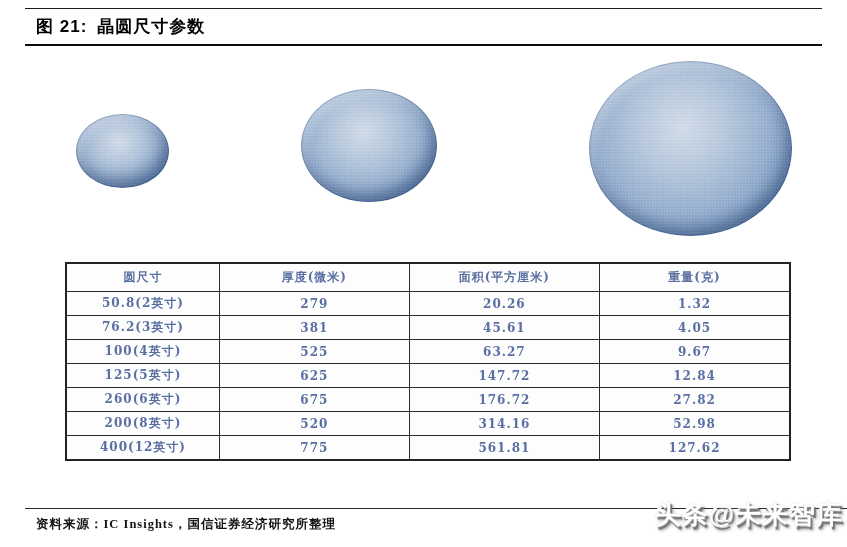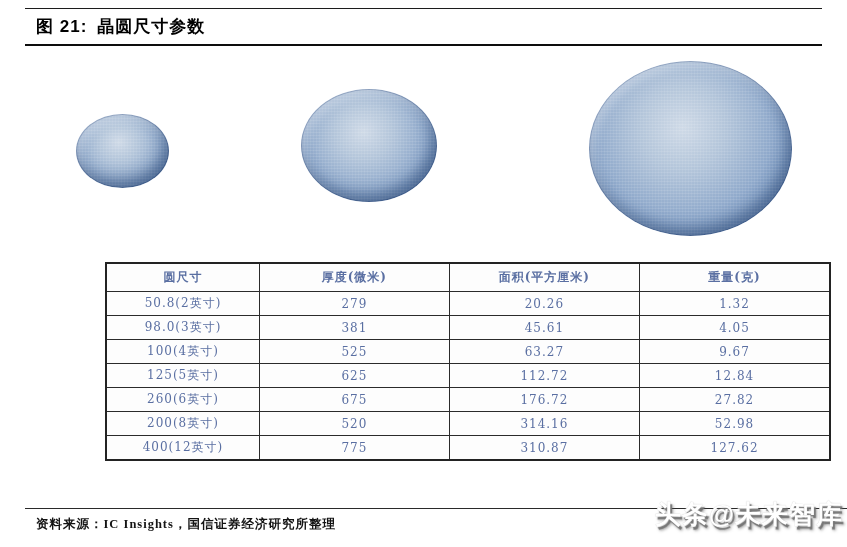--- a/index.html
+++ b/index.html
@@ -26,25 +26,25 @@
     background-color:#7b98c0;
     box-shadow: inset -5px -8px 14px rgba(26,53,97,0.45), inset 4px 5px 10px rgba(255,255,255,0.35),
                 inset 0 0 0 1px rgba(58,90,140,0.55);
   }
   #wafer-small {left:76px; top:114px;width:93px; height:74px;}
   #wafer-medium{left:301px;top:89px; width:136px;height:113px;}
   #wafer-large {left:589px;top:61px; width:203px;height:175px;}
 
   
   #param-table{position:absolute;left:65px;top:262px;width:726px;border-collapse:collapse;
-               table-layout:fixed;background:#fdfdfd;margin-left:40px;}
+               table-layout:fixed;background:#fdfdfd;}
   #param-table th,#param-table td{
     border:1.5px solid #2b2b2b;text-align:center;vertical-align:middle;
     color:#5a6fa2;font-family:"DejaVu Serif","Liberation Serif",serif;
-    font-size:12px;letter-spacing:1px;padding:0;}
+    font-size:12px;letter-spacing:1px;padding:0;font-weight:bold;}
   #param-table th{height:27px;font-weight:bold;}
   #param-table td{height:23px;}
   #param-table{border:2px solid #232323;}
 
   
   #source-line{position:absolute;left:36px;top:516px;font-size:12.5px;color:#141414;
                font-weight:600;font-family:"Liberation Serif",serif;letter-spacing:1px;text-align:center;}
   #watermark{position:absolute;right:4px;top:497px;font-size:26px;font-weight:bold;
              color:#ffffff;letter-spacing:1px;font-family:"Liberation Sans",sans-serif;
              text-shadow:0 0 1px #c0c0c0, 2px 3px 1px #757575, 3px 4px 3px rgba(90,90,90,0.55);}
@@ -82,53 +82,53 @@
       </tr>
     </thead>
     <tbody>
       <tr>
         <td>50.8(2英寸)</td>
         <td>279</td>
         <td>20.26</td>
         <td>1.32</td>
       </tr>
       <tr>
-        <td>98.0(3英寸)</td>
+        <td>76.2(3英寸)</td>
         <td>381</td>
         <td>45.61</td>
         <td>4.05</td>
       </tr>
       <tr>
         <td>100(4英寸)</td>
         <td>525</td>
         <td>63.27</td>
         <td>9.67</td>
       </tr>
       <tr>
         <td>125(5英寸)</td>
         <td>625</td>
-        <td>112.72</td>
+        <td>147.72</td>
         <td>12.84</td>
       </tr>
       <tr>
         <td>260(6英寸)</td>
         <td>675</td>
         <td>176.72</td>
         <td>27.82</td>
       </tr>
       <tr>
         <td>200(8英寸)</td>
         <td>520</td>
         <td>314.16</td>
         <td>52.98</td>
       </tr>
       <tr>
         <td>400(12英寸)</td>
         <td>775</td>
-        <td>310.87</td>
+        <td>561.81</td>
         <td>127.62</td>
       </tr>
     </tbody>
   </table>
 
   <div id="bottom-rule" class="rule"></div>
 
   <div id="source-line">资料来源：IC Insights，国信证券经济研究所整理</div>
 
   <div id="watermark">头条@未来智库</div>

